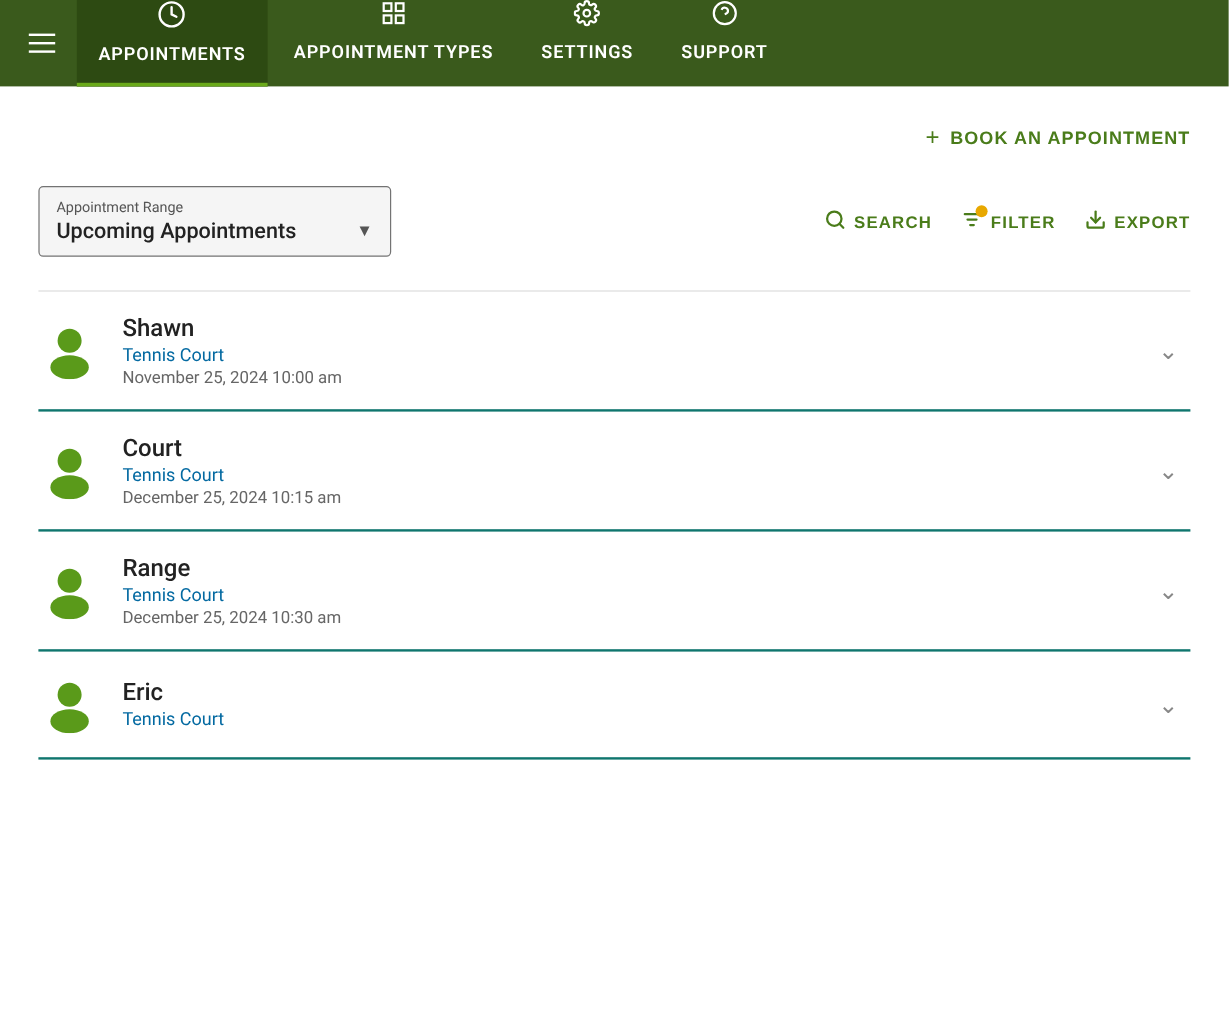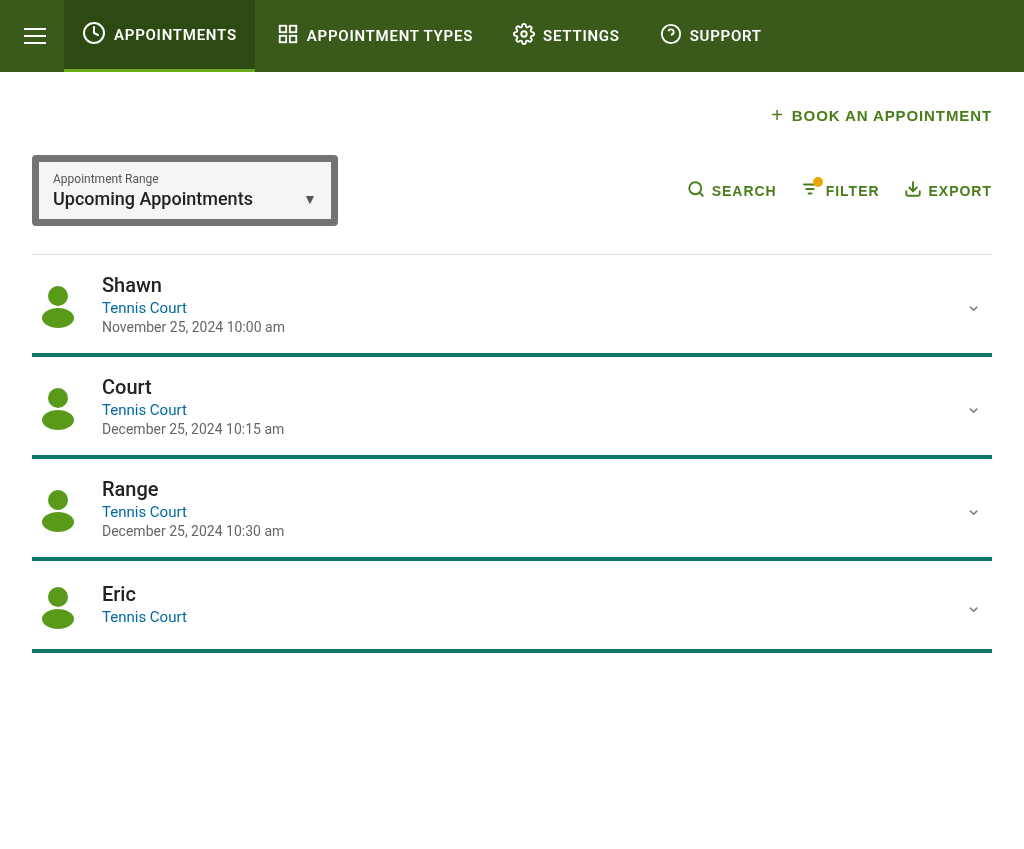--- a/index.html
+++ b/index.html
@@ -36,20 +36,21 @@
       gap: 8px;
       color: #fff;
       font-size: 15px;
       font-weight: 600;
       letter-spacing: 0.05em;
       padding: 0 18px;
       height: 72px;
       cursor: pointer;
       text-transform: uppercase;
       text-decoration: none;
+      flex-direction: column;
     }
     .nav-item.active {
       background: #2d4a12;
       border-bottom: 3px solid #6aaa1a;
     }
     .nav-item svg, .nav-item .nav-icon {
       flex-shrink: 0;
     }
 
     
@@ -85,21 +86,21 @@
 
     
     .filter-row {
       display: flex;
       align-items: center;
       justify-content: space-between;
       margin-bottom: 28px;
     }
     .appointment-range-select {
       background: #f5f5f5;
-      border: 7px solid #737373;
+      border: 1px solid #737373;
       border-radius: 4px;
       padding: 10px 14px;
       min-width: 220px;
       cursor: pointer;
       display: flex;
       flex-direction: column;
       position: relative;
     }
     .appointment-range-label {
       font-size: 12px;
@@ -153,21 +154,21 @@
     }
 
     
     .appointments-list {
       border-top: 1px solid #ddd;
     }
     .appointment-item {
       display: flex;
       align-items: center;
       padding: 18px 0;
-      border-bottom: 4px solid #0f766e;
+      border-bottom: 2px solid #0f766e;
       gap: 18px;
     }
     .avatar-icon {
       width: 52px;
       height: 52px;
       flex-shrink: 0;
       display: flex;
       align-items: center;
       justify-content: center;
     }

